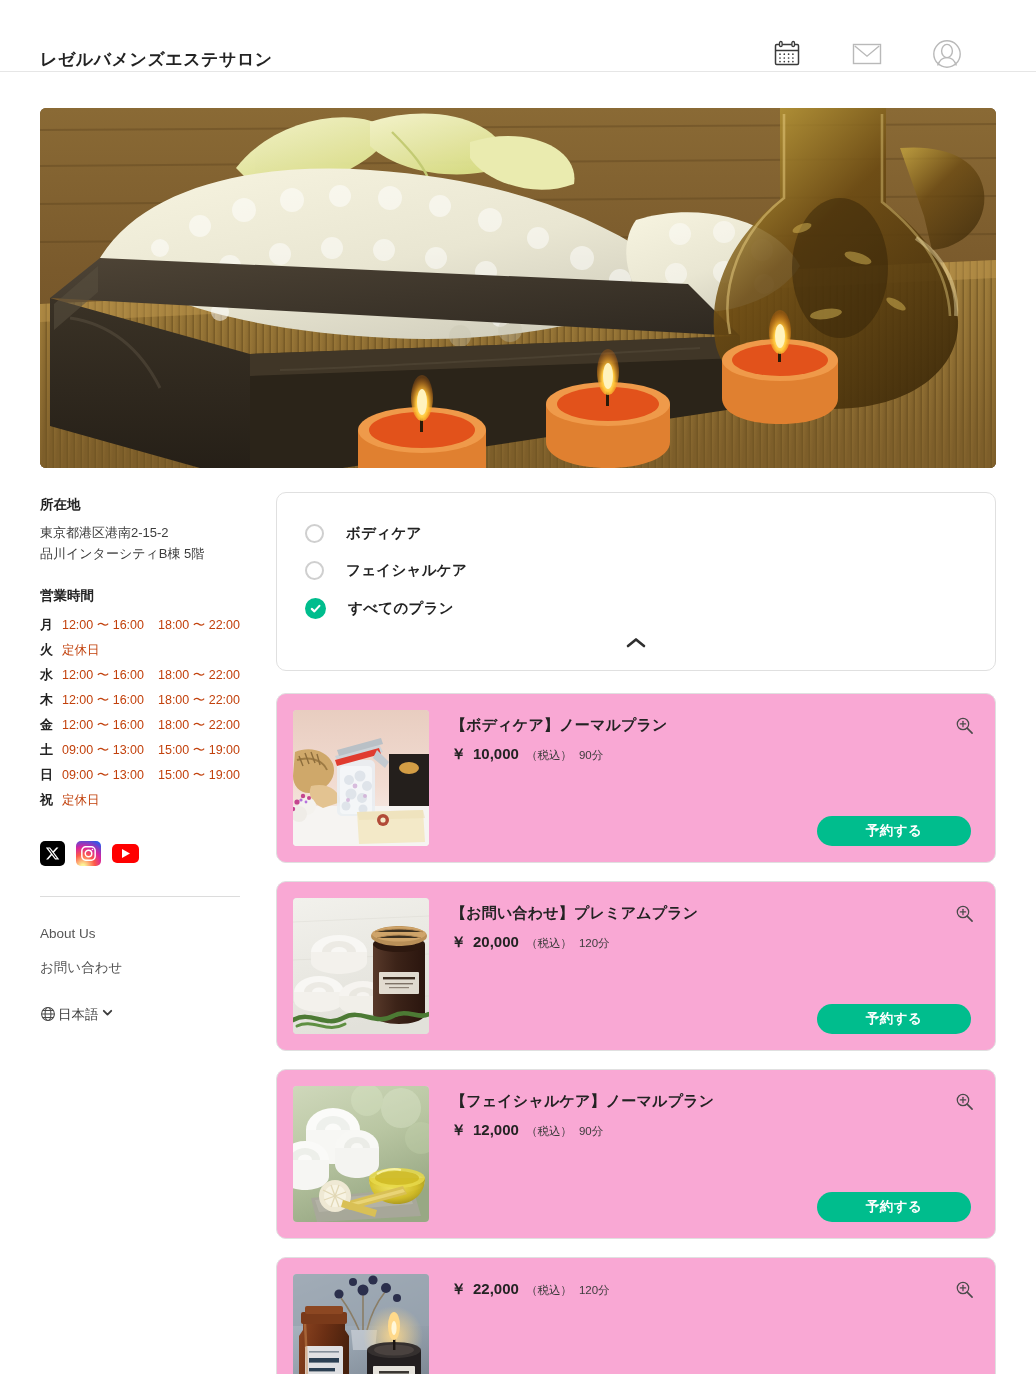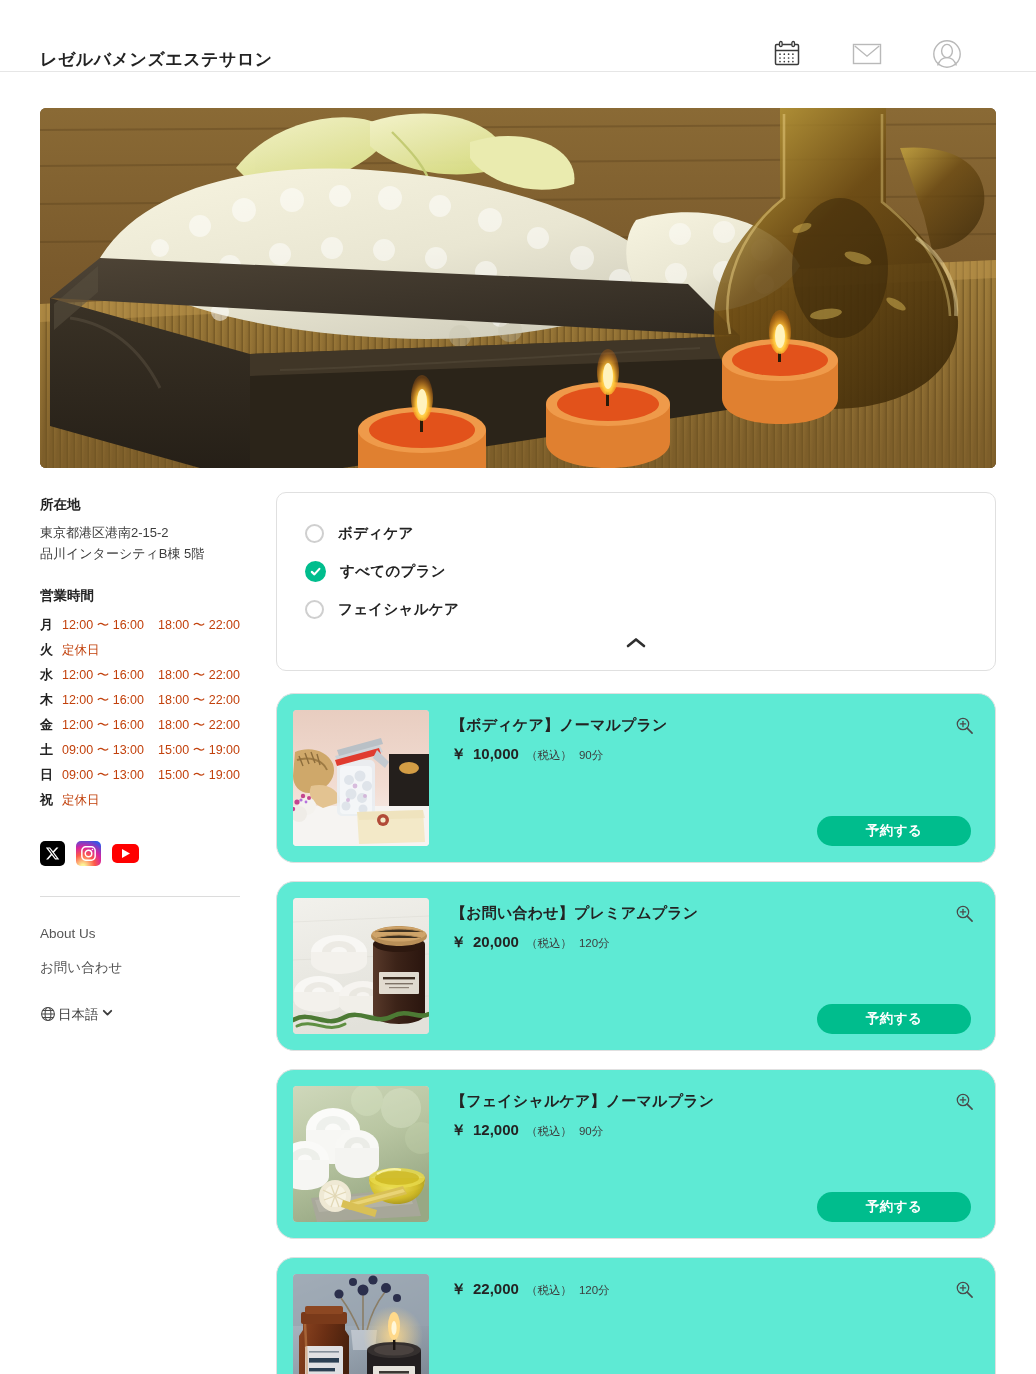--- a/index.html
+++ b/index.html
@@ -174,33 +174,34 @@
     border-radius: 50%;
     background: #00bd8d;
     flex: 0 0 21px;
     display: flex; align-items: center; justify-content: center;
   }
   .radio-label {
     font-size: 14.5px;
     font-weight: 700;
     color: #232323;
     letter-spacing: 0.3px;
+    margin-left: 8px;
   }
   .collapse-row {
     display: flex;
     justify-content: center;
     padding: 8px 0 6px 0;
     cursor: pointer;
   }
 
   
   .plan-card {
     border: 1px solid #e0e0e0;
-    border-radius: 18px;
-    background: #5eead4;
+    border-radius: 10px;
+    background: #f9a8d4;
     padding: 16px;
     margin-bottom: 18px;
     display: flex;
     gap: 22px;
     position: relative;
     min-height: 138px;
   }
   .thumb {
     width: 136px; height: 136px;
     border-radius: 4px;
@@ -598,31 +599,31 @@
   <main class="main">
 
     <section class="filter-card">
 
       <div class="radio-row">
         <span class="radio-outer"></span>
         <span class="radio-label">ボディケア</span>
       </div>
 
       <div class="radio-row">
+        <span class="radio-outer"></span>
+        <span class="radio-label">フェイシャルケア</span>
+      </div>
+
+      <div class="radio-row">
         <span class="radio-checked">
           <svg width="13" height="13" viewBox="0 0 14 14" fill="none" stroke="#ffffff" stroke-width="2.3" stroke-linecap="round" stroke-linejoin="round">
             <path d="M3 7.4 L5.8 10.1 L11.2 4.2"></path>
           </svg>
         </span>
         <span class="radio-label">すべてのプラン</span>
-      </div>
-
-      <div class="radio-row">
-        <span class="radio-outer"></span>
-        <span class="radio-label">フェイシャルケア</span>
       </div>
 
       <div class="collapse-row">
         <span>
           <svg width="22" height="14" viewBox="0 0 22 14" fill="none" stroke="#2f2f2f" stroke-width="2.6" stroke-linecap="round" stroke-linejoin="round">
             <path d="M3 10 L11 3.4 L19 10"></path>
           </svg>
         </span>
       </div>
     </section>

